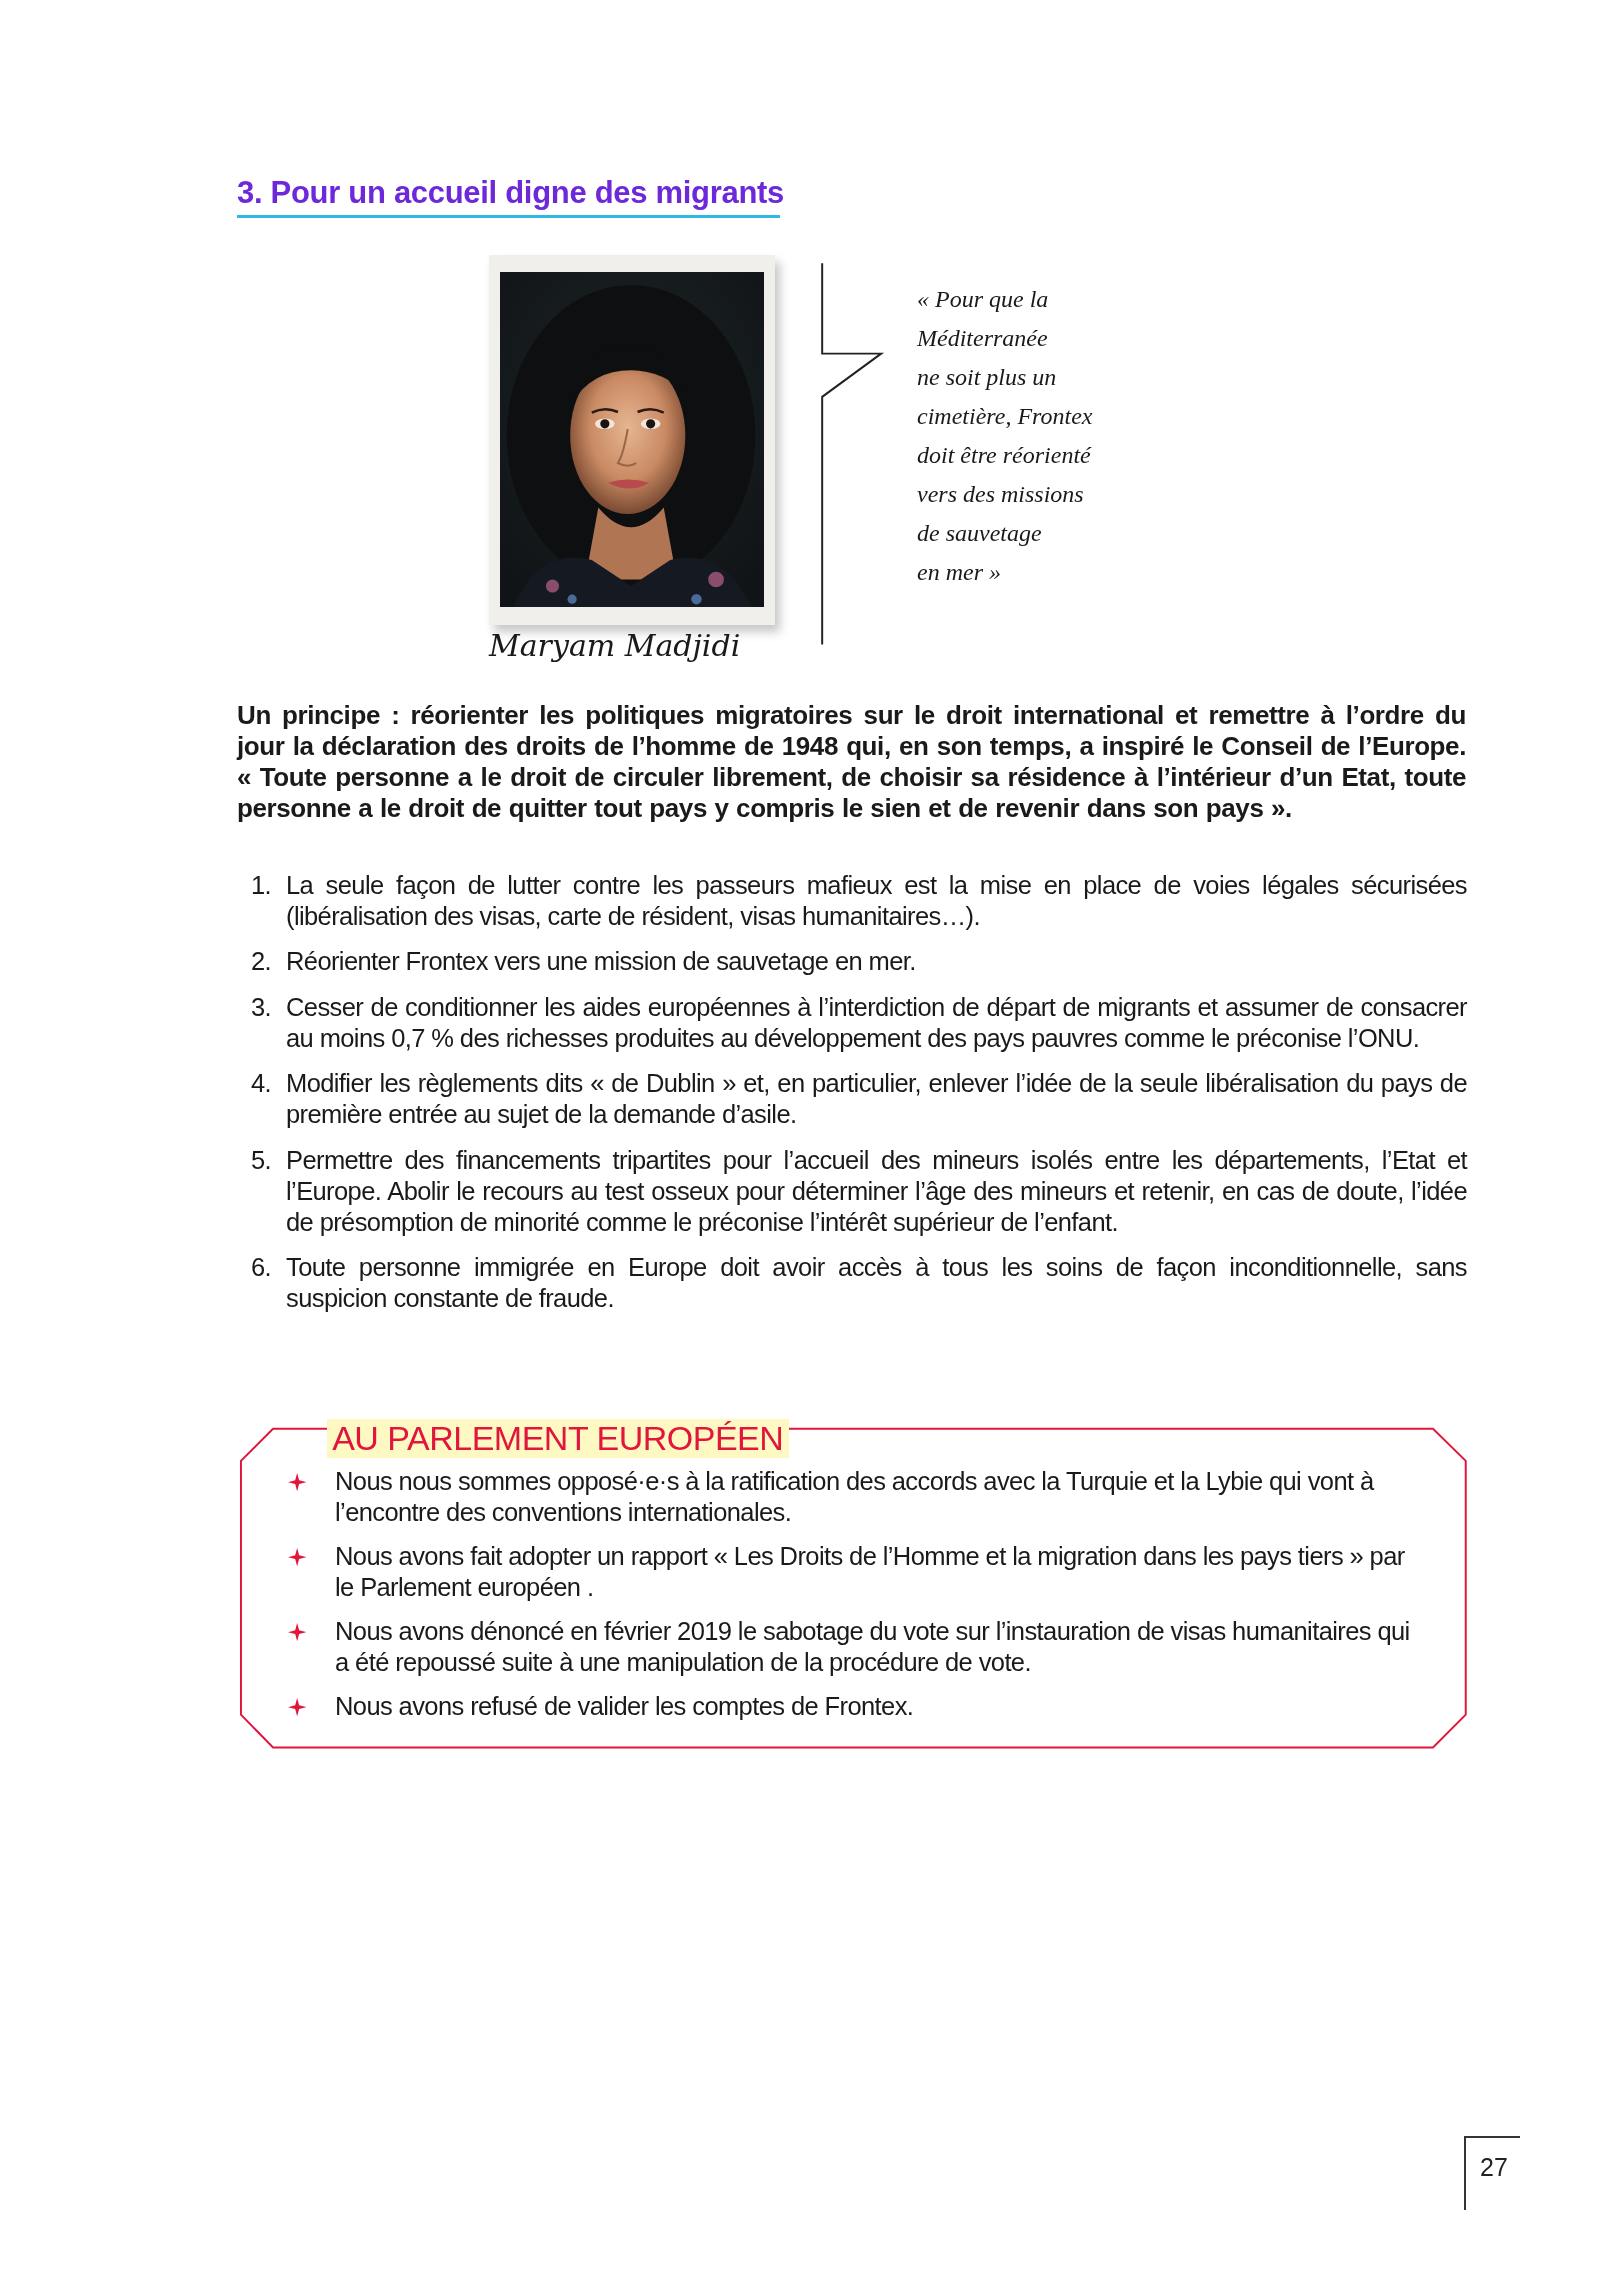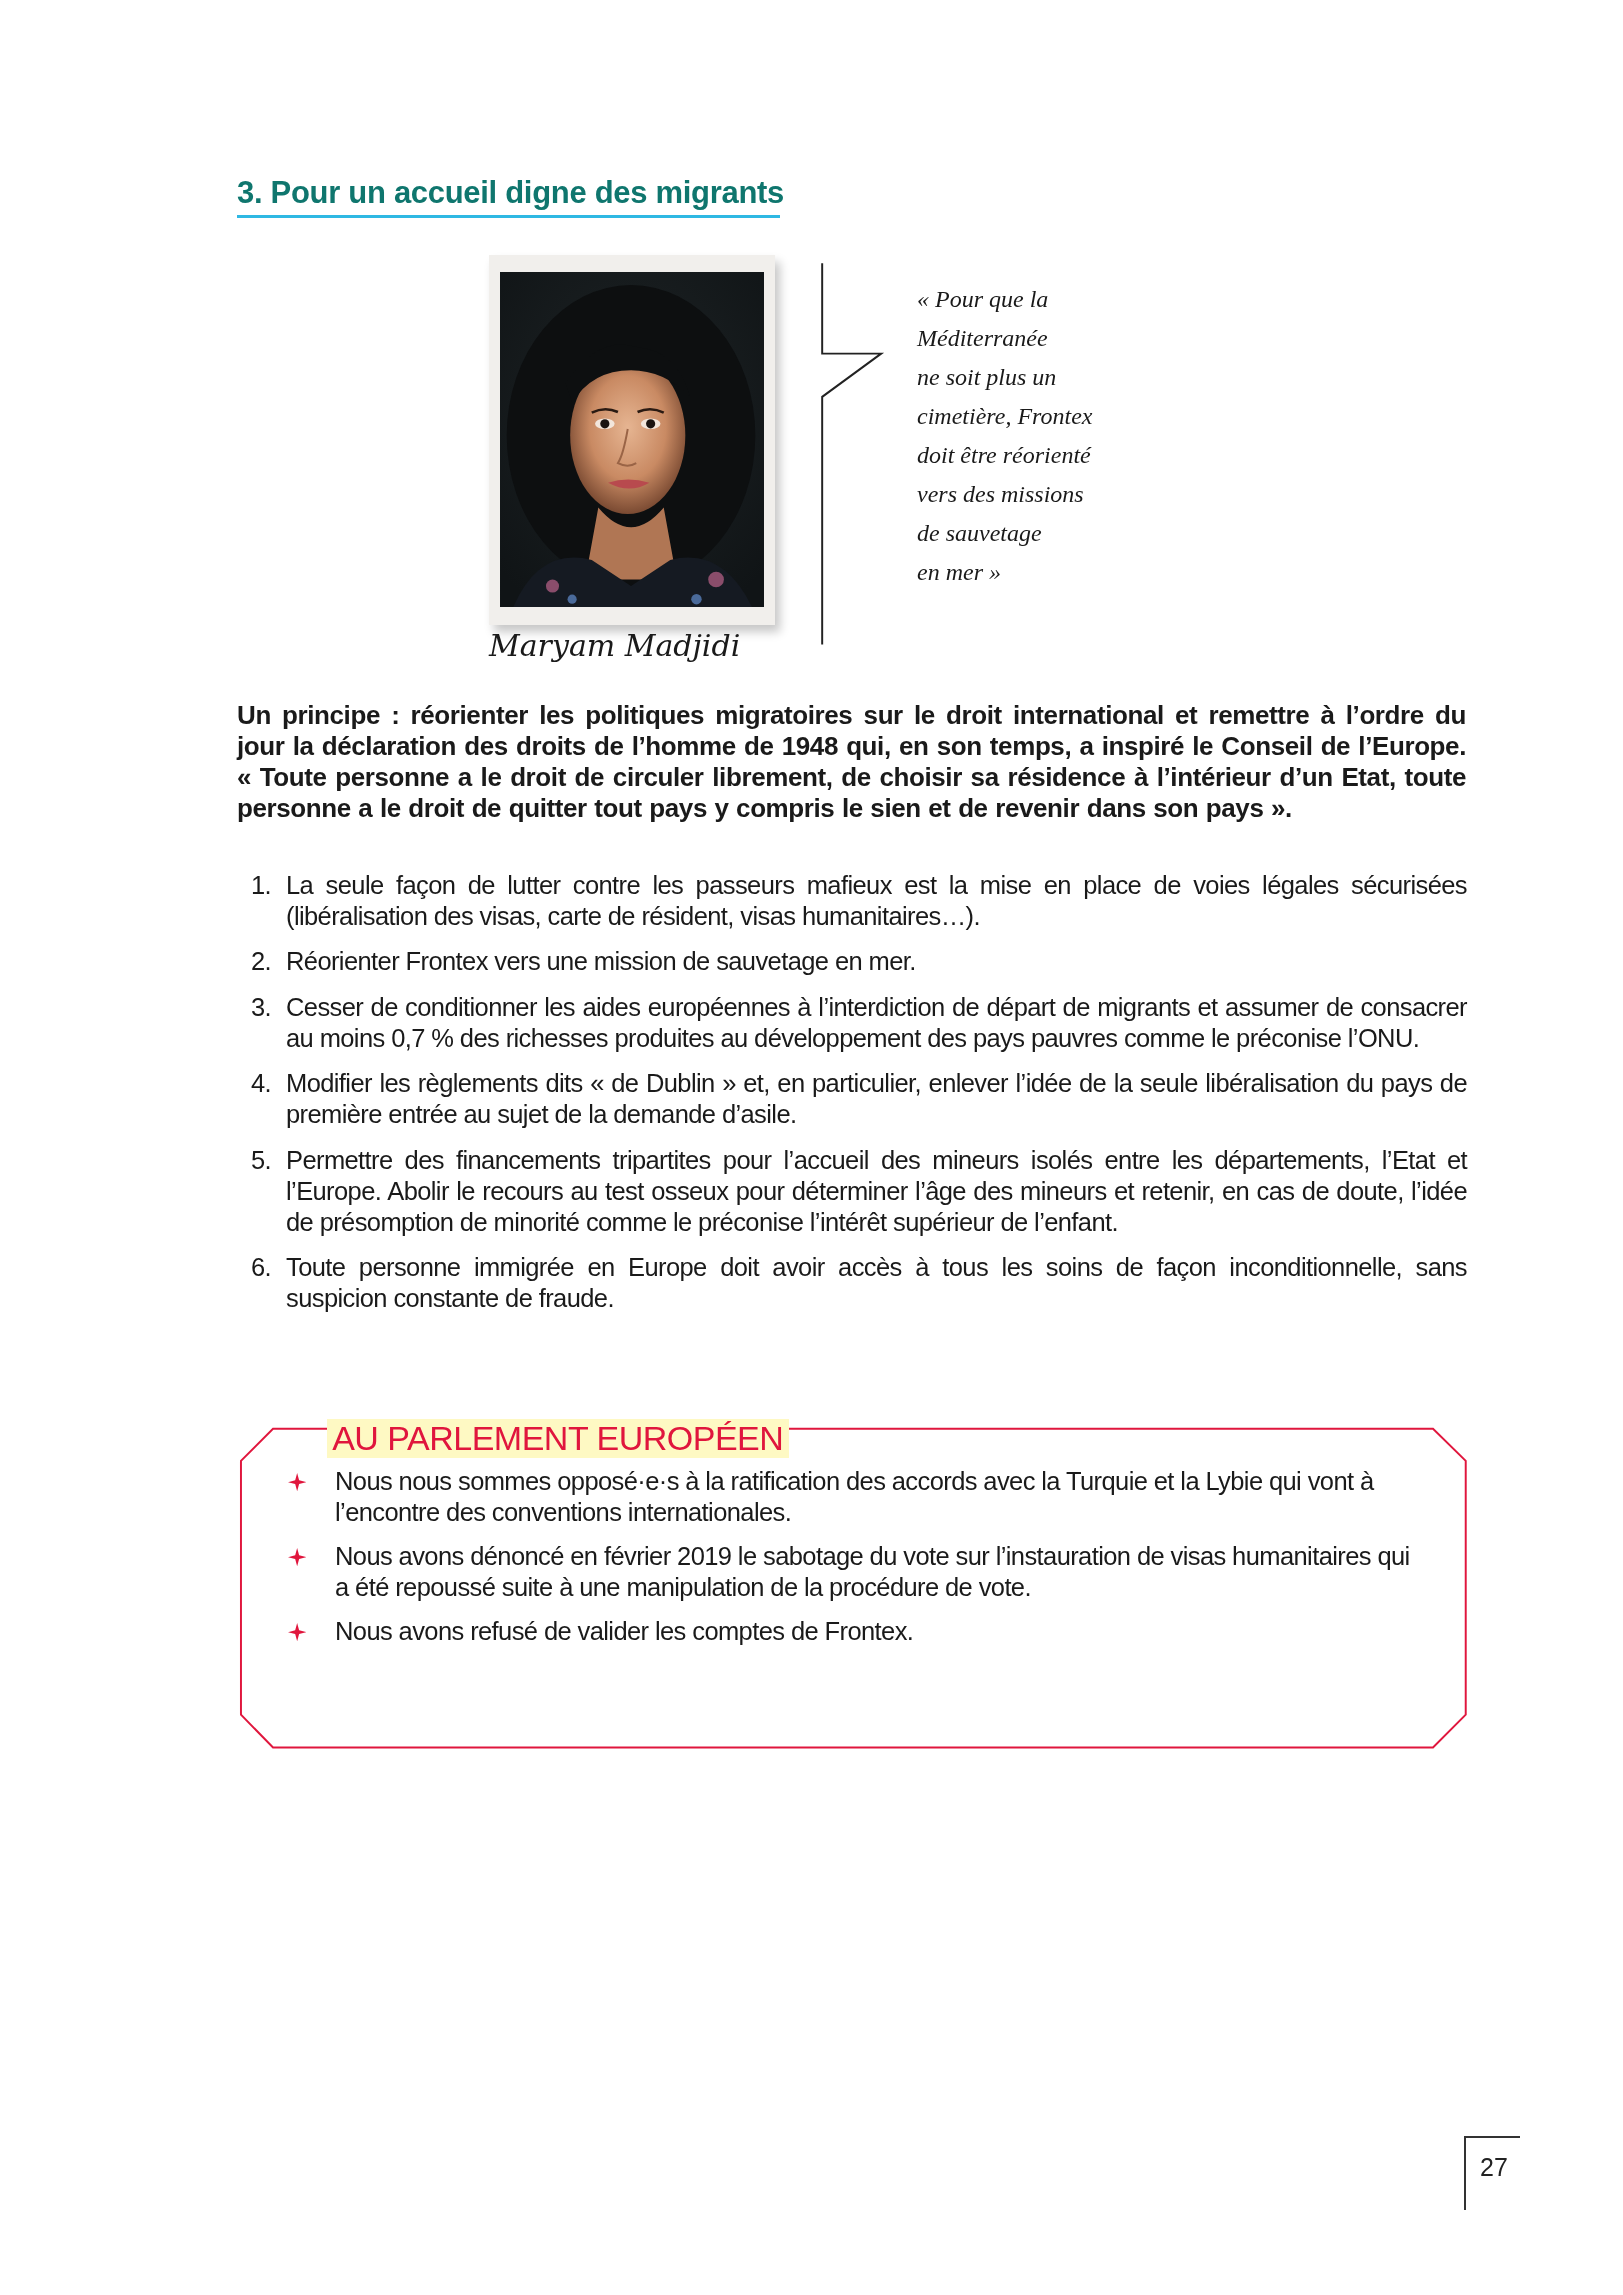--- a/index.html
+++ b/index.html
@@ -2,21 +2,21 @@
 <html style="font-size:10.5px"><head>
 <meta charset="utf-8">
 <style>
   html, body { margin:0; padding:0; background:#ffffff; }
   body { width:1623px; height:2295px; position:relative; overflow:hidden;
          font-family:"Liberation Sans", sans-serif; color:#1a1a1a; }
   .abs { position:absolute; }
 
   
   #heading { left:237px; top:175px; font-size:31px; font-weight:bold; letter-spacing:-0.3px;
-             color:#0f766e; white-space:nowrap; }
+             color:#6d28d9; white-space:nowrap; }
   #heading-rule { left:237px; top:215px; width:543px; height:2.6px; background:#2fb8e3; }
 
   
   #photo-frame { left:489px; top:255px; width:286px; height:370px; background:#f1efec;
                  box-shadow: 5.2px 6.5px 9.2px rgba(0,0,0,0.22); }
   #photo { left:10.5px; top:17px; width:264px; height:335px; overflow:hidden; background:#14191b; }
   #photo svg { display:block; }
   #caption { left:489px; top:628px; width:275px; text-align:left; font-family:"DejaVu Serif", serif;
              font-style:italic; font-size:30px; color:#1a1a1a; white-space:nowrap; }
 
@@ -134,20 +134,26 @@
   <div class="bi">
     <svg class="star" viewBox="0 0 28 28">
         <path d="M14 0 L17 11 L28 14 L17 17 L14 28 L11 17 L0 14 L11 11 Z" fill="#e0163d"></path>
       </svg>
     <span>Nous nous sommes opposé·e·s à la ratification des accords avec la Turquie et la Lybie qui vont à l’encontre des conventions internationales.</span>
   </div>
   <div class="bi">
     <svg class="star" viewBox="0 0 28 28">
         <path d="M14 0 L17 11 L28 14 L17 17 L14 28 L11 17 L0 14 L11 11 Z" fill="#e0163d"></path>
       </svg>
+    <span>Nous avons fait adopter un rapport « Les Droits de l’Homme et la migration dans les pays tiers » par le Parlement européen .</span>
+  </div>
+  <div class="bi">
+    <svg class="star" viewBox="0 0 28 28">
+        <path d="M14 0 L17 11 L28 14 L17 17 L14 28 L11 17 L0 14 L11 11 Z" fill="#e0163d"></path>
+      </svg>
     <span>Nous avons dénoncé en février 2019 le sabotage du vote sur l’instauration de visas humanitaires qui a été repoussé suite à une manipulation de la procédure de vote.</span>
   </div>
   <div class="bi">
     <svg class="star" viewBox="0 0 28 28">
         <path d="M14 0 L17 11 L28 14 L17 17 L14 28 L11 17 L0 14 L11 11 Z" fill="#e0163d"></path>
       </svg>
     <span>Nous avons refusé de valider les comptes de Frontex.</span>
   </div>
 </div>
 

